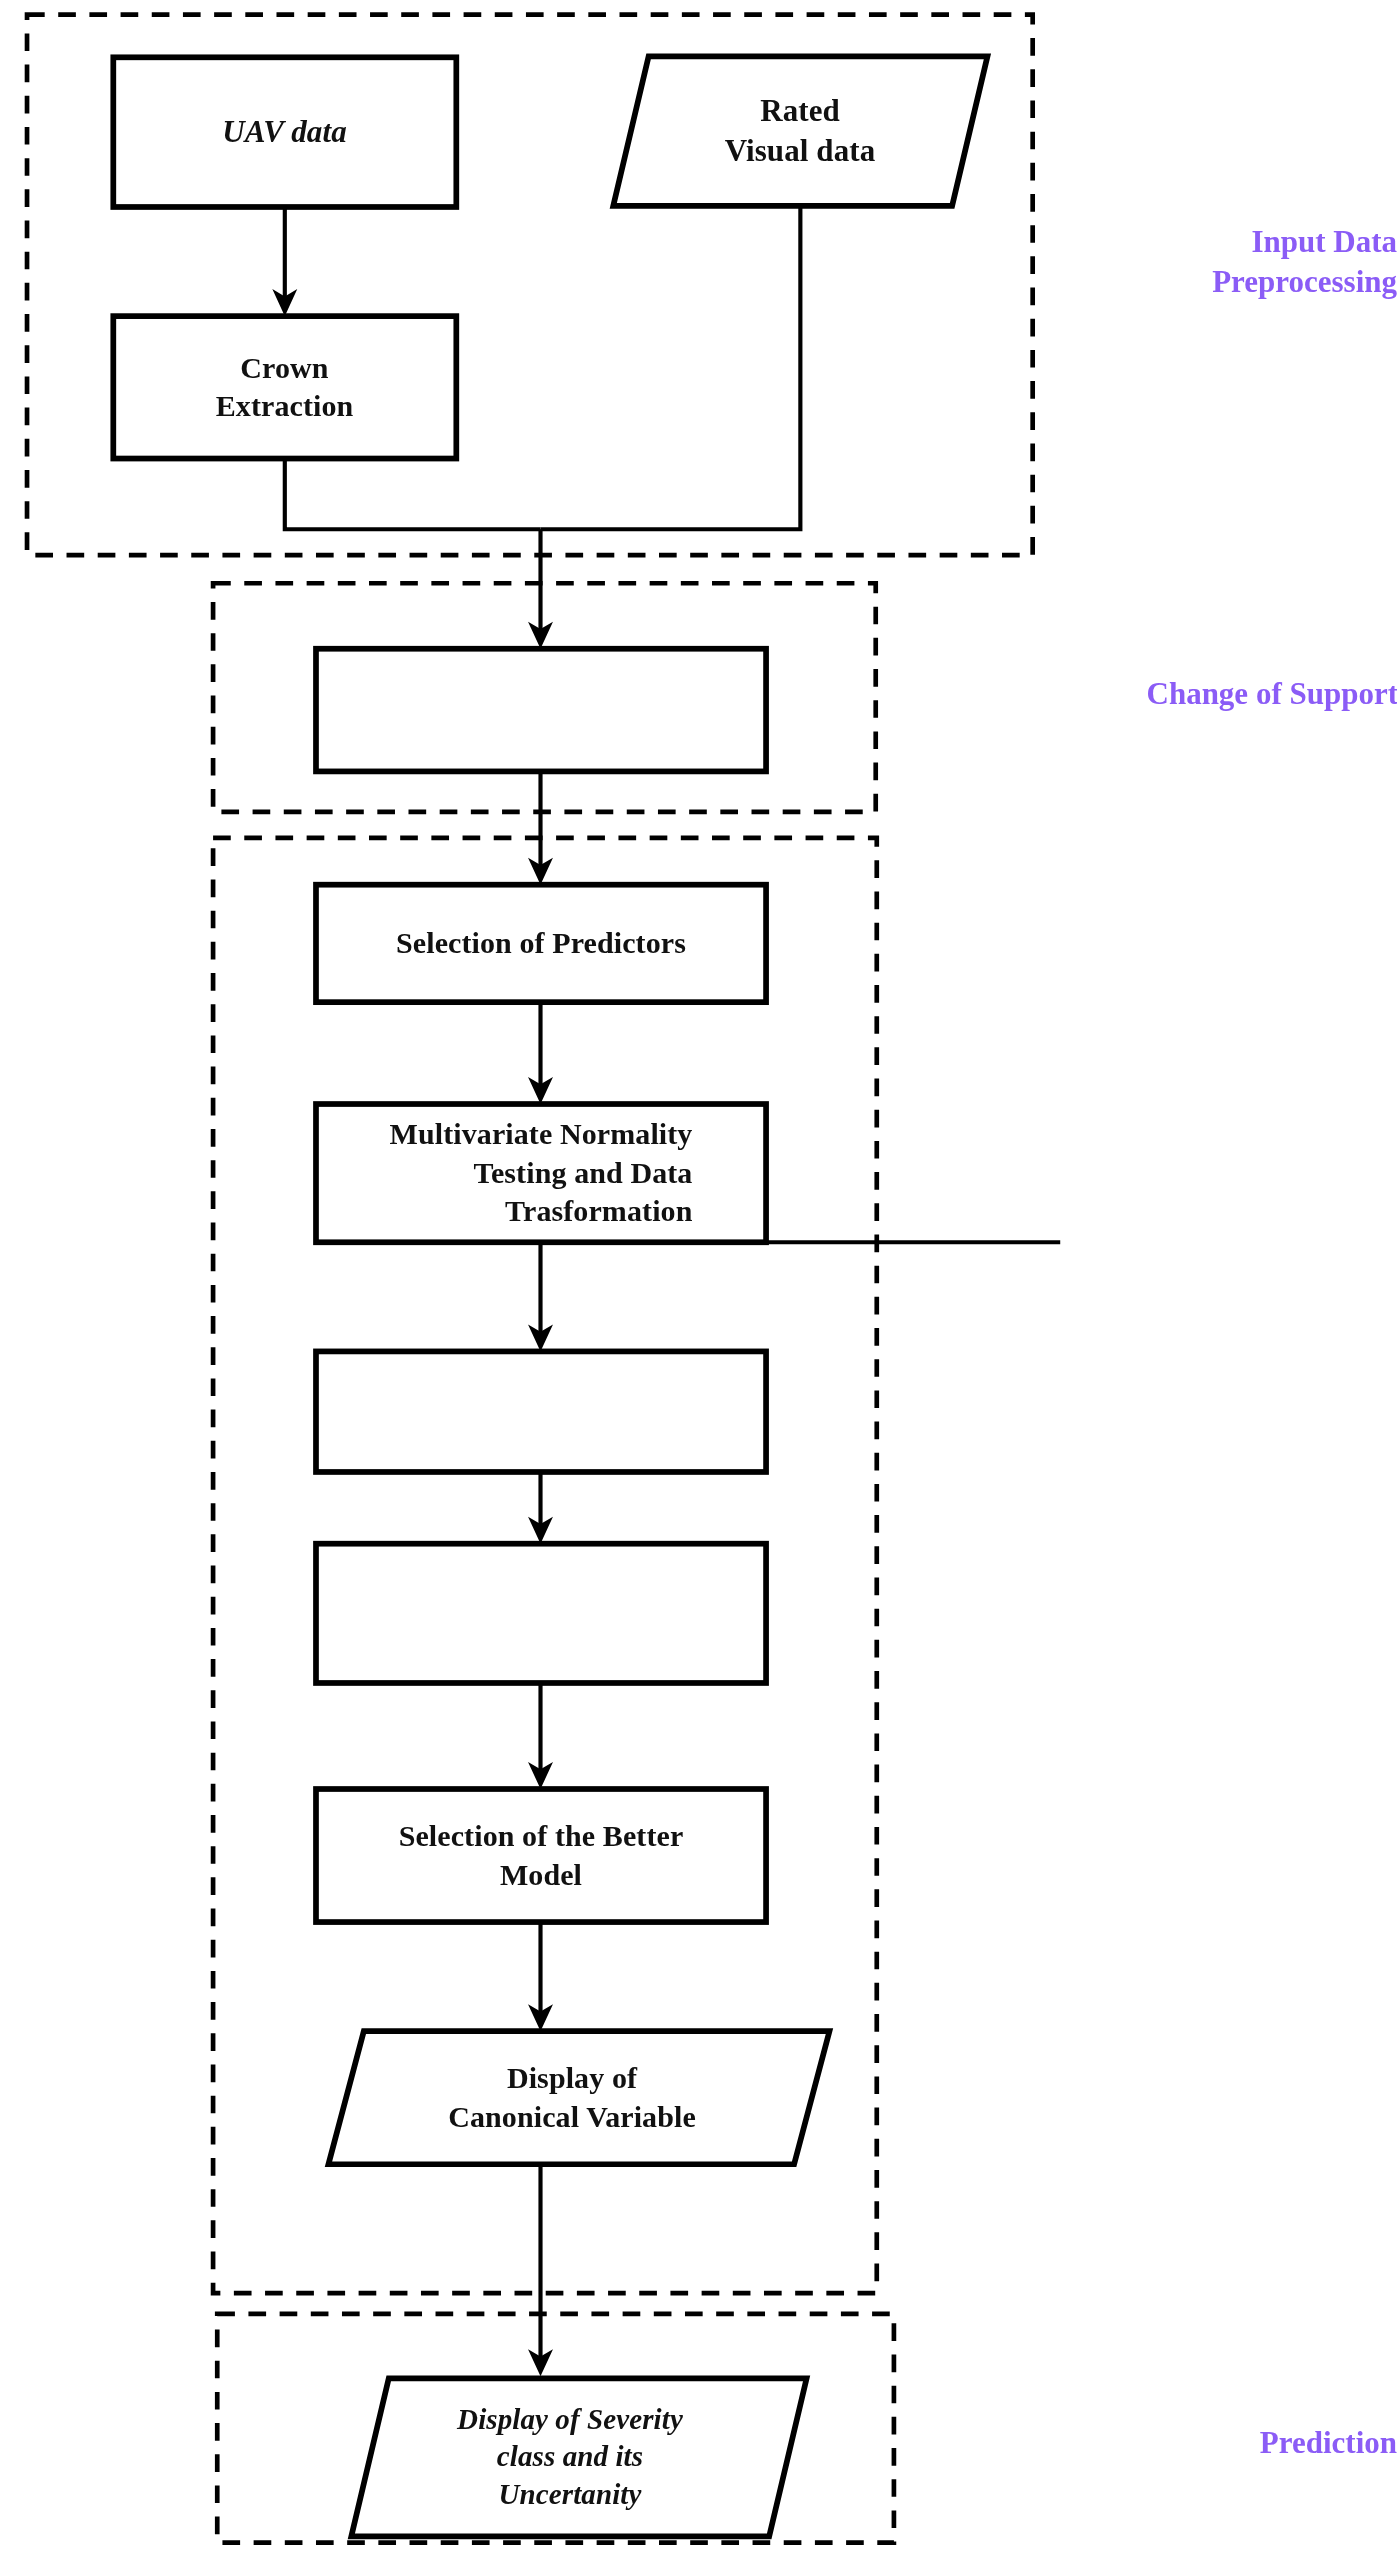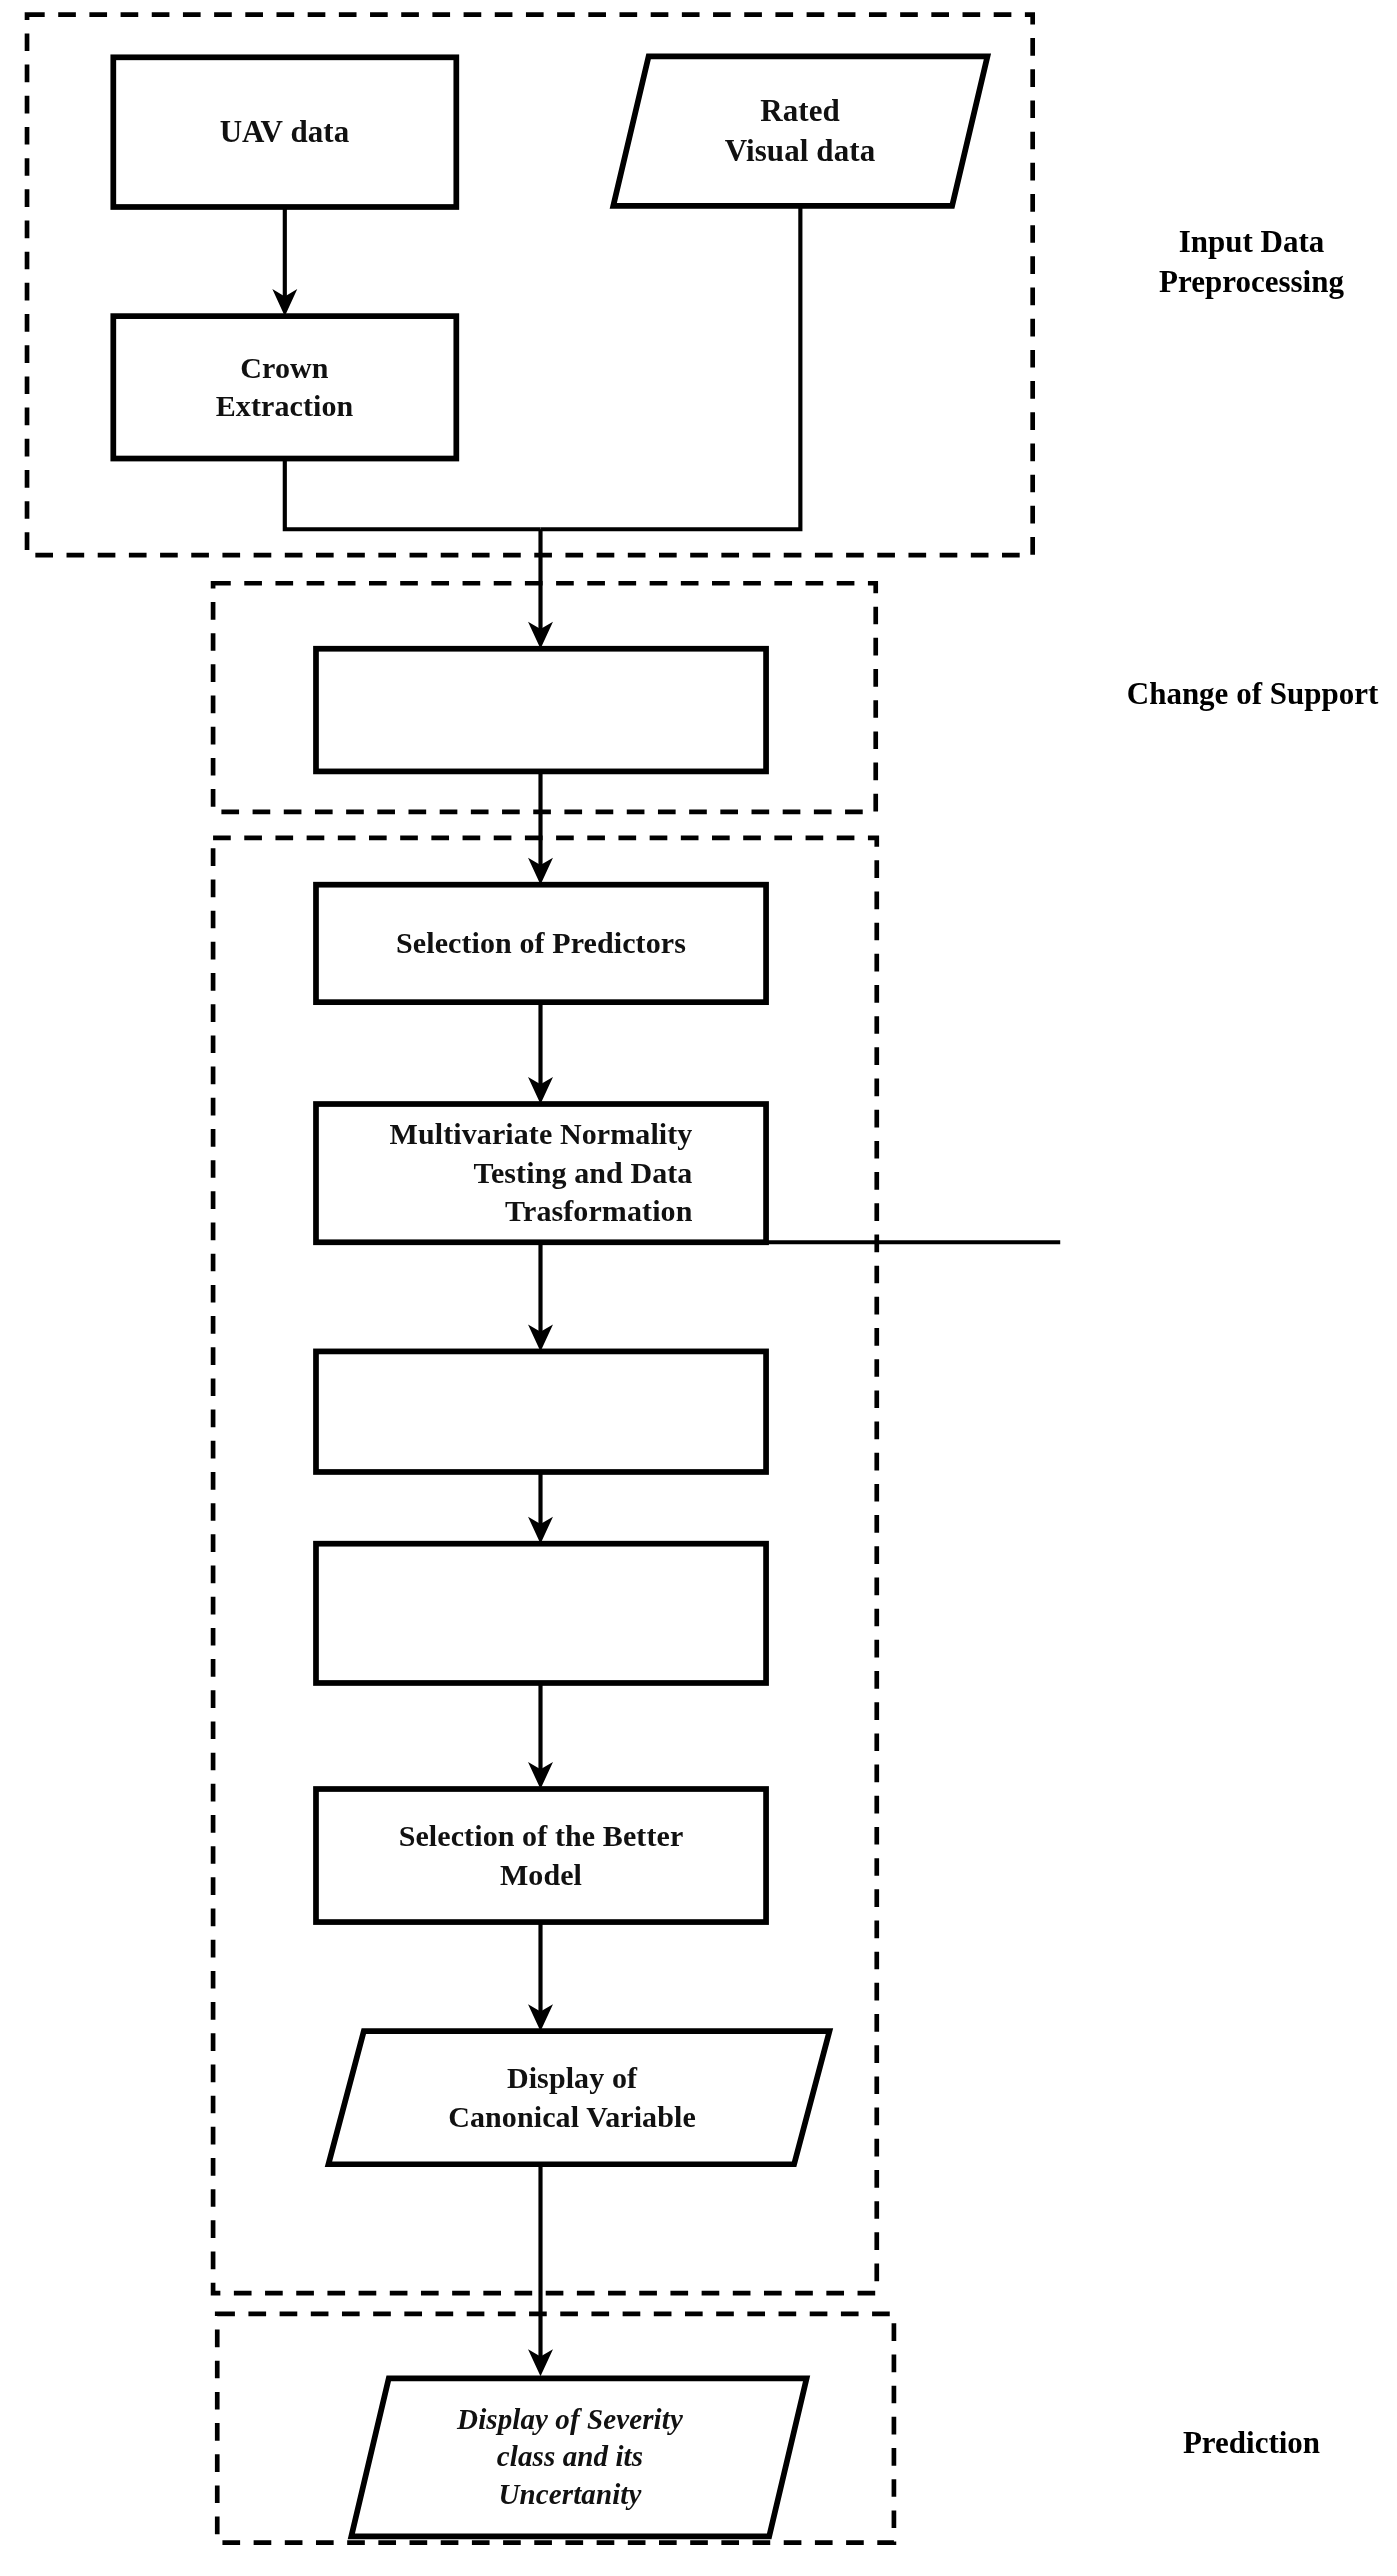--- a/index.html
+++ b/index.html
@@ -52,23 +52,23 @@
     font-weight: bold;
     color: #111111;
     line-height: 1.28;
     letter-spacing: 0.1px;
     pointer-events: none;
     white-space: pre-line;
   }
   .group-label {
     position: absolute;
     font-weight: bold;
-    color: #000000;
+    color: #8b5cf6;
     line-height: 1.3;
-    text-align: center;
+    text-align: right;
     white-space: pre-line;
   }
   .t56 { font-size: 29px; font-style: italic; }
   .t58 { font-size: 30px; }
   .t60 { font-size: 31px; }
 </style>
 </head>
 <body>
 
 <div id="canvas-wrap">
@@ -128,21 +128,21 @@
     <rect class="shape-stroke" x="608" y="2970" width="866" height="268"></rect>
 
     <rect class="shape-stroke" x="608" y="3442" width="866" height="256"></rect>
 
     <polygon class="shape-stroke" points="700,3908 1596,3908 1528,4164 632,4164"></polygon>
 
     <polygon class="shape-stroke" points="748,4576 1552,4576 1480,4880 676,4880"></polygon>
 
   </svg>
 
-  <div class="node-label t60" style="left:113px; top:57px; width:343px; height:150px;">UAV data</div>
+  <div class="node-label t60" style="left:113px; top:57px; width:343px; height:150px;font-style:italic;">UAV data</div>
 
   <div class="node-label t60" style="left:613px; top:56px; width:374px; height:150px;">Rated
 Visual data</div>
 
   <div class="node-label t58" style="left:113px; top:316px; width:343px; height:142px;">Crown
 Extraction</div>
 
 
   <div class="node-label t58" style="left:316px; top:885px; width:450px; height:117px;">Selection of Predictors</div>
 

